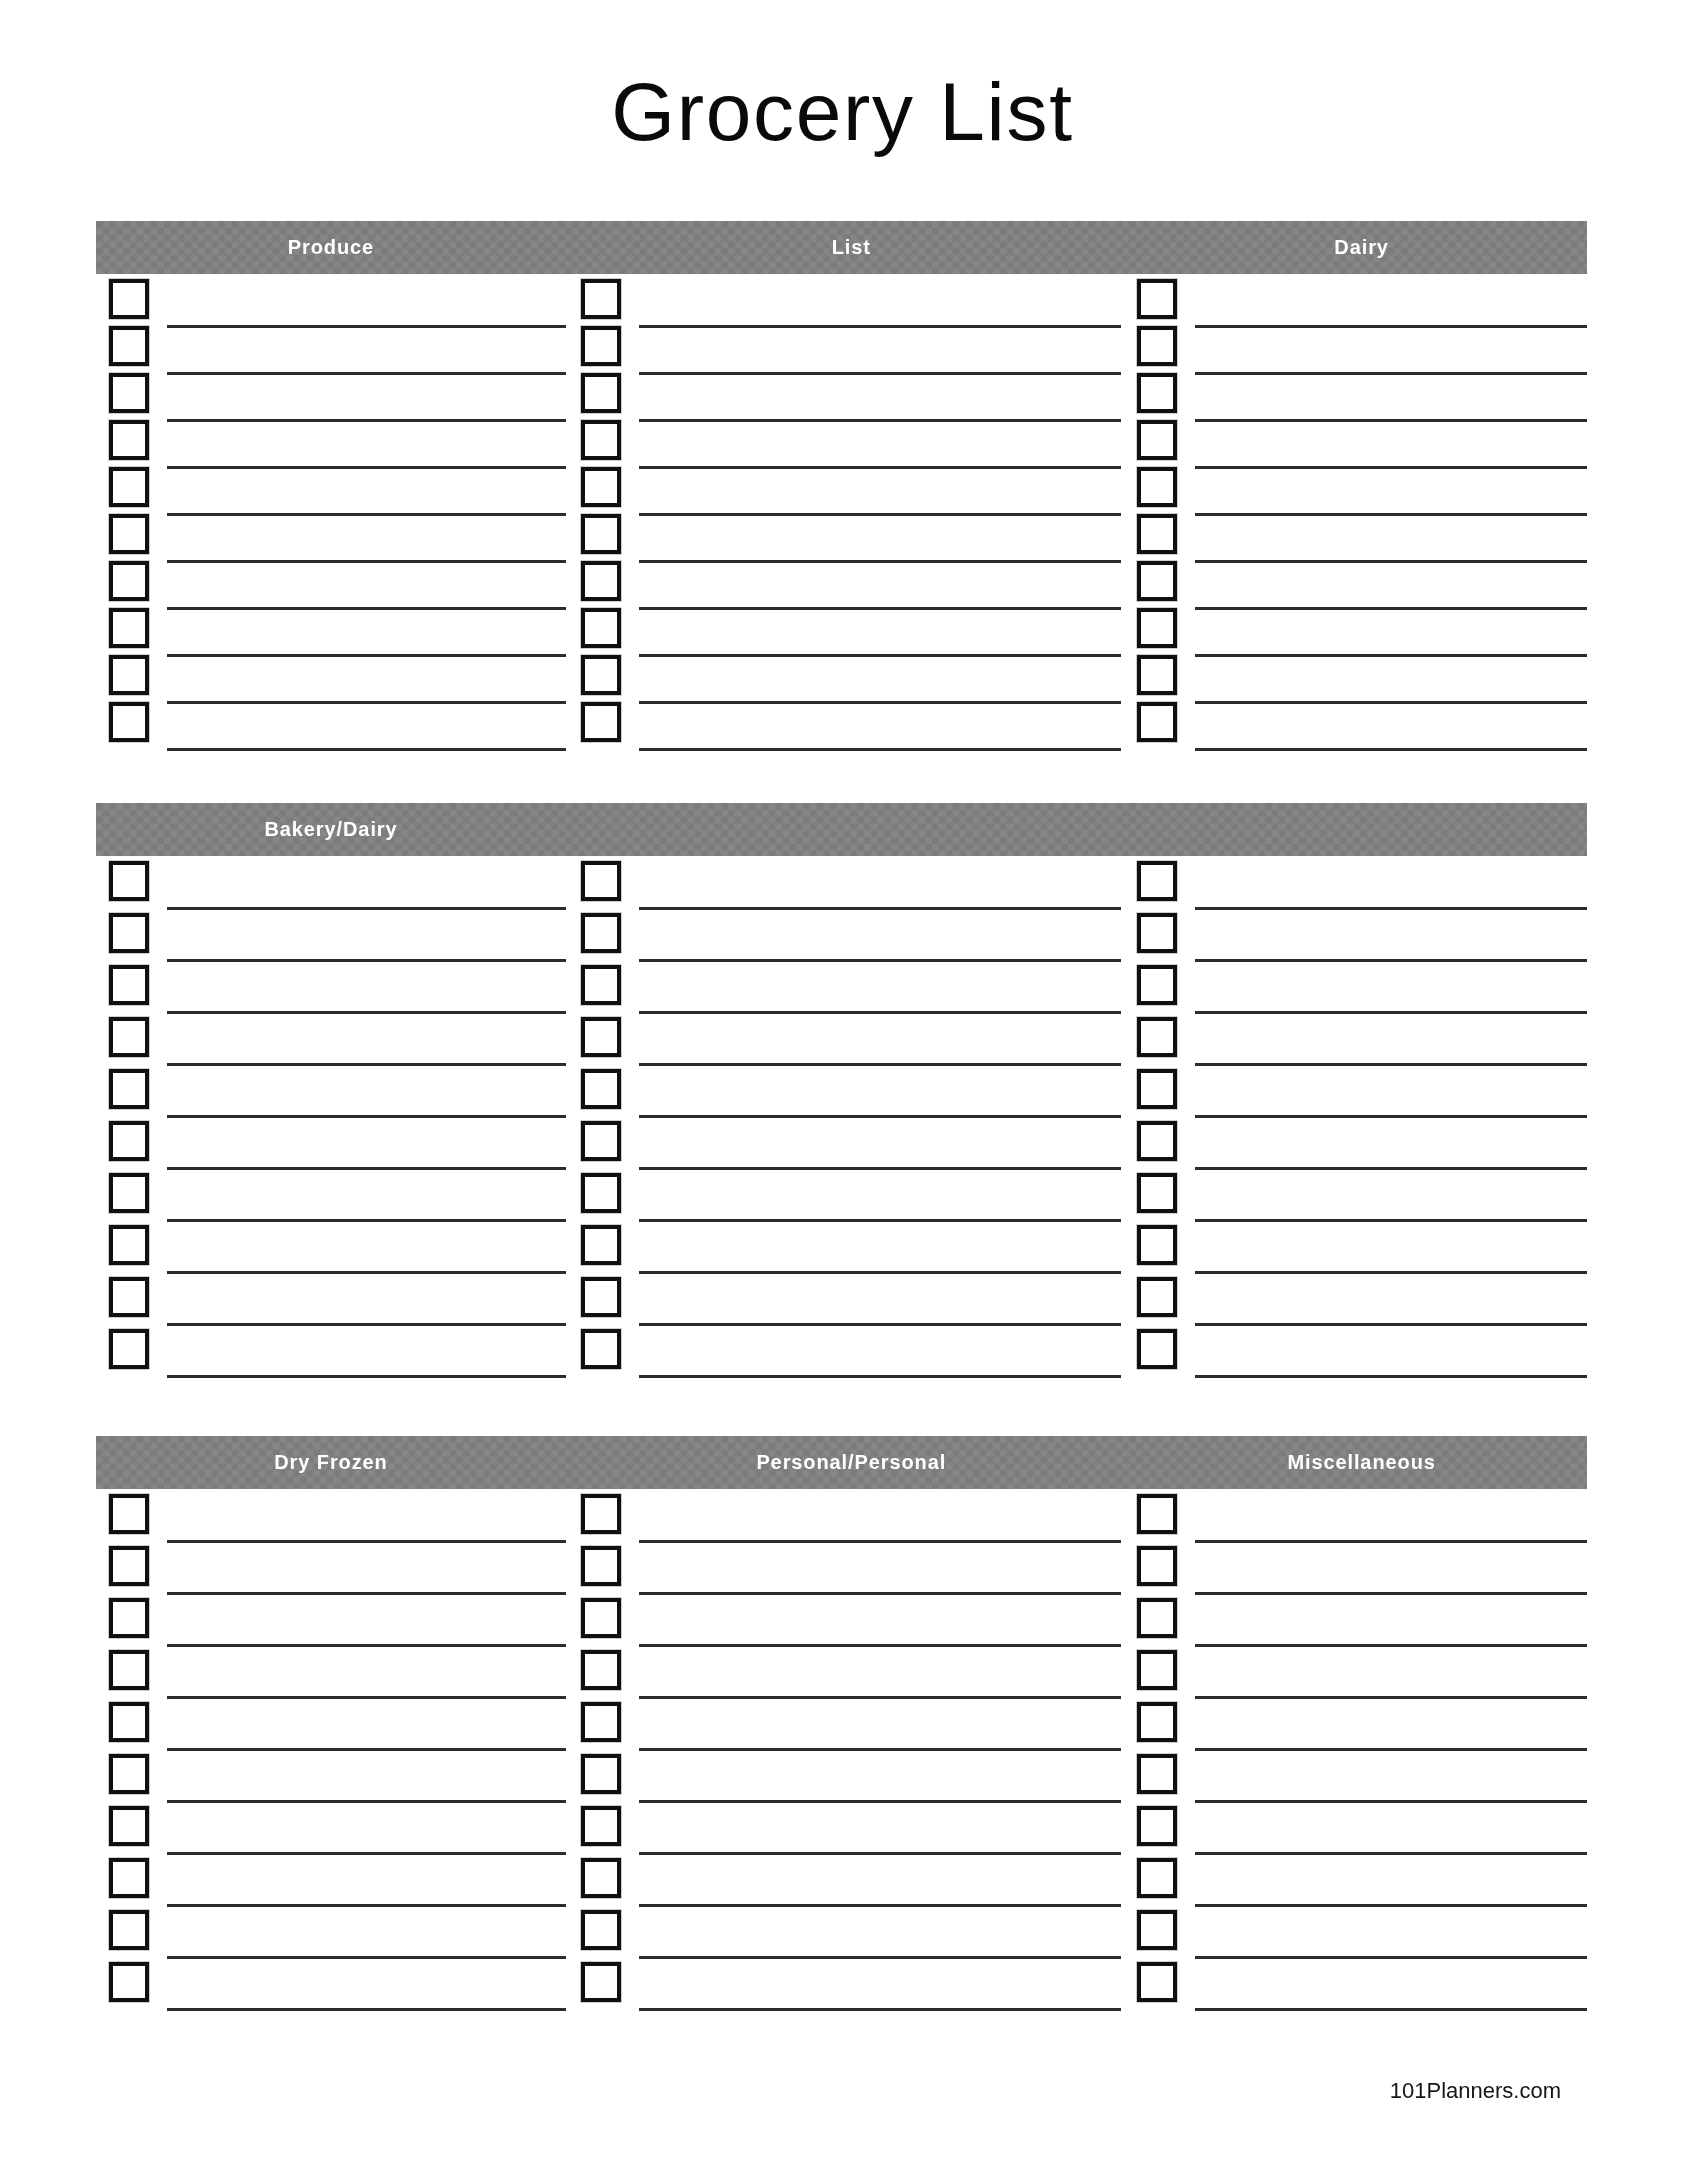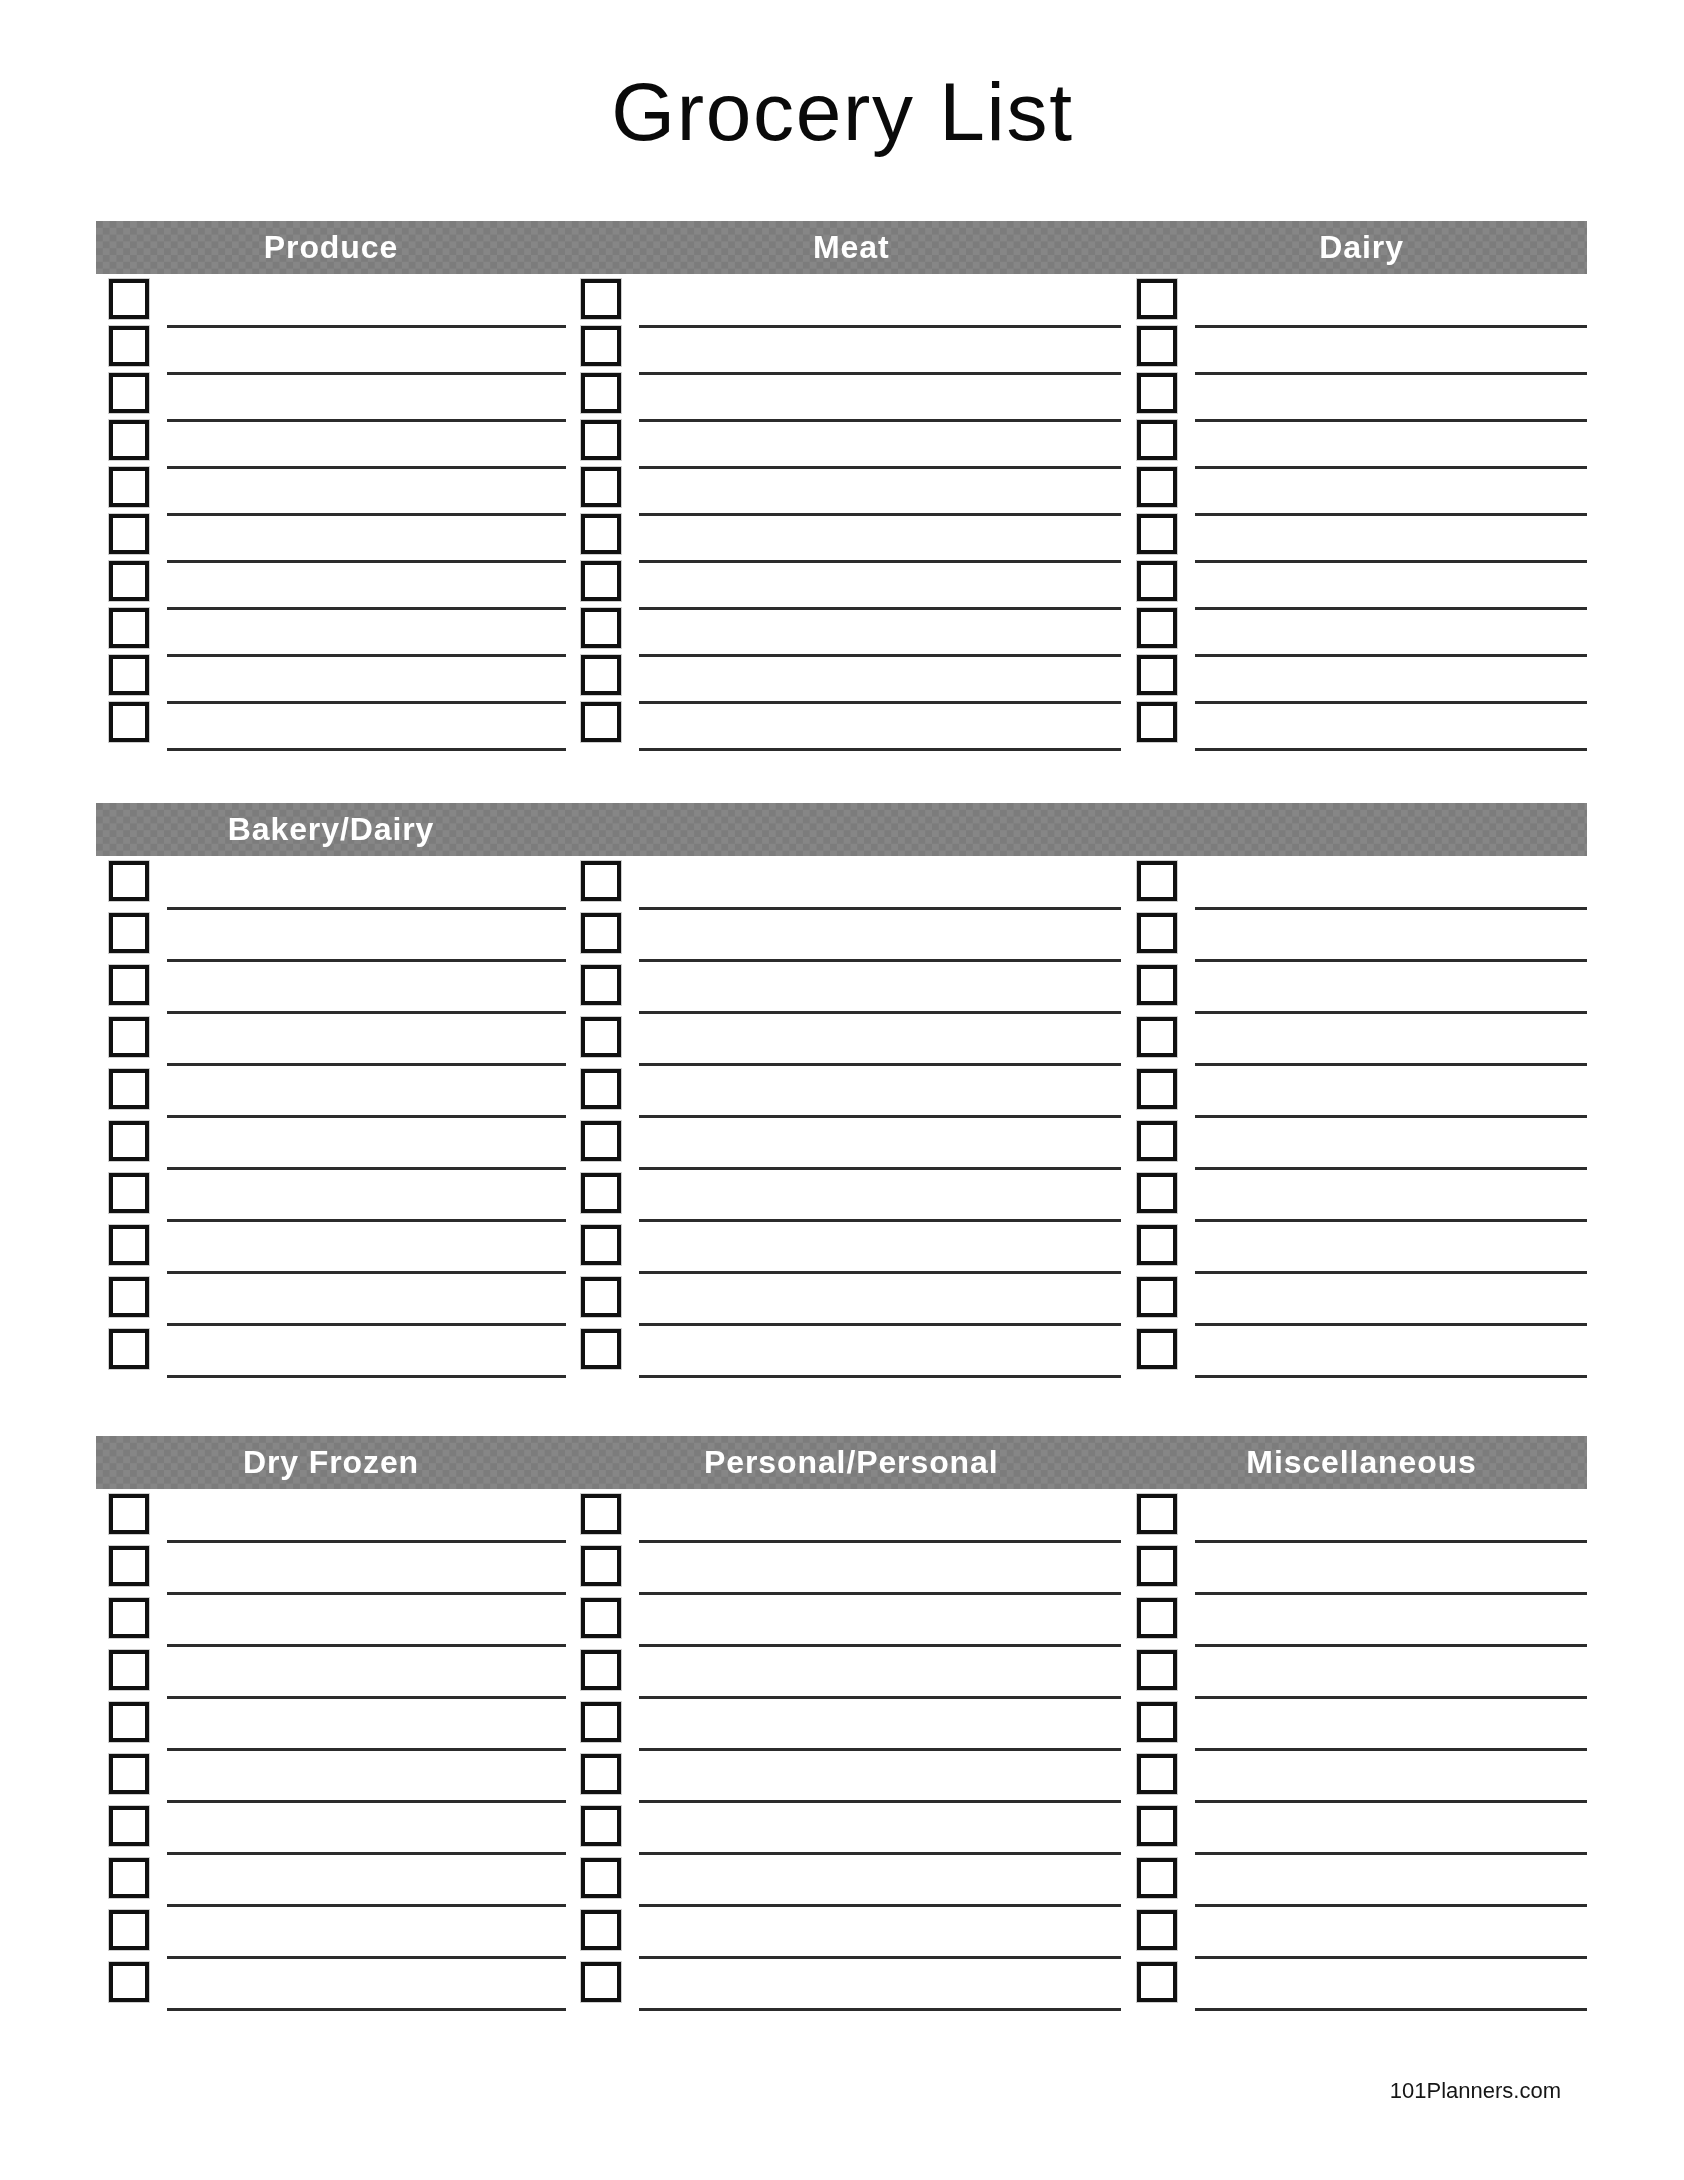--- a/index.html
+++ b/index.html
@@ -34,21 +34,21 @@
     grid-template-columns:470px 540px 450px;
     column-gap:15.3px;
     
     background:repeating-conic-gradient(#868686 0% 25%, #7c7c7c 0% 50%) 0 0 / 13.6px 13.6px;
   }
   .bar-label{
     align-self:center;
     text-align:center;
     color:#ffffff;
     font-weight:bold;
-    font-size:32px;
+    font-size:20px;
     letter-spacing:0.9px;
   }
   .cols{
     display:grid;
     grid-template-columns:470px 540px 450px;
     column-gap:15.3px;
     margin-top:5.1px;
   }
   .col{position:relative;}
   .row{
@@ -83,21 +83,21 @@
 </style>
 </head>
 <body>
 
 <div class="page">
   <h1 class="title">Grocery List</h1>
   <div id="sections">
       <div class="section" style="top: 221px;">
         <div class="bar">
           <div class="bar-label">Produce</div>
-          <div class="bar-label">Meat</div>
+          <div class="bar-label">List</div>
           <div class="bar-label">Dairy</div>
         </div>
         <div class="cols">
           <div class="col" style="--cbx: 12.8px; --rh: 47px;">
             <div class="row">
               <div class="cb"></div>
               <div class="line"></div>
             </div>
             <div class="row">
               <div class="cb"></div>

